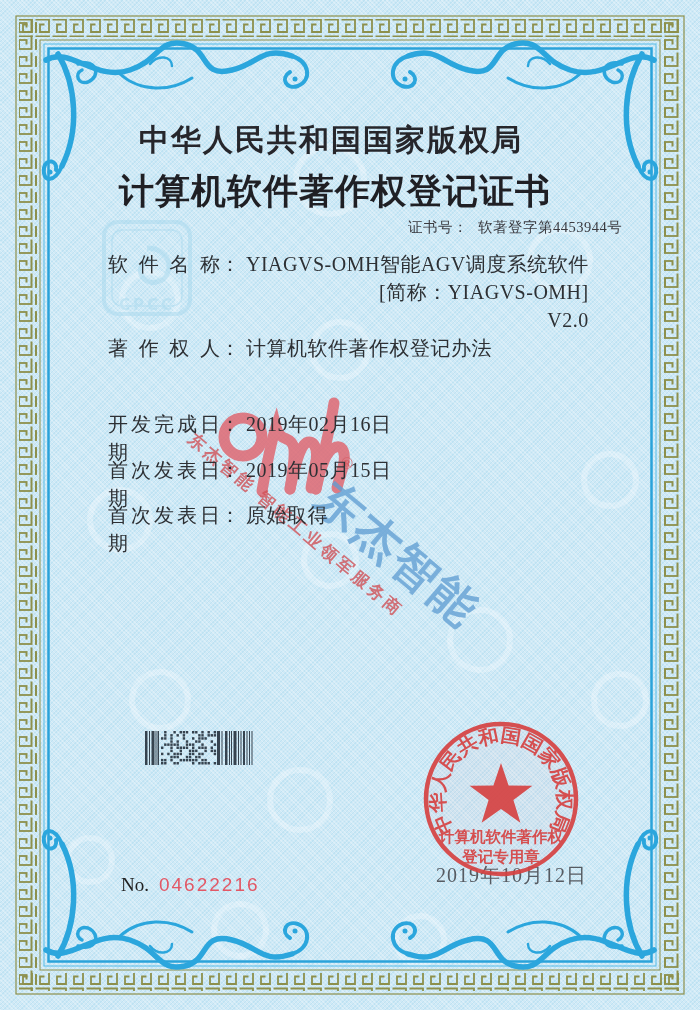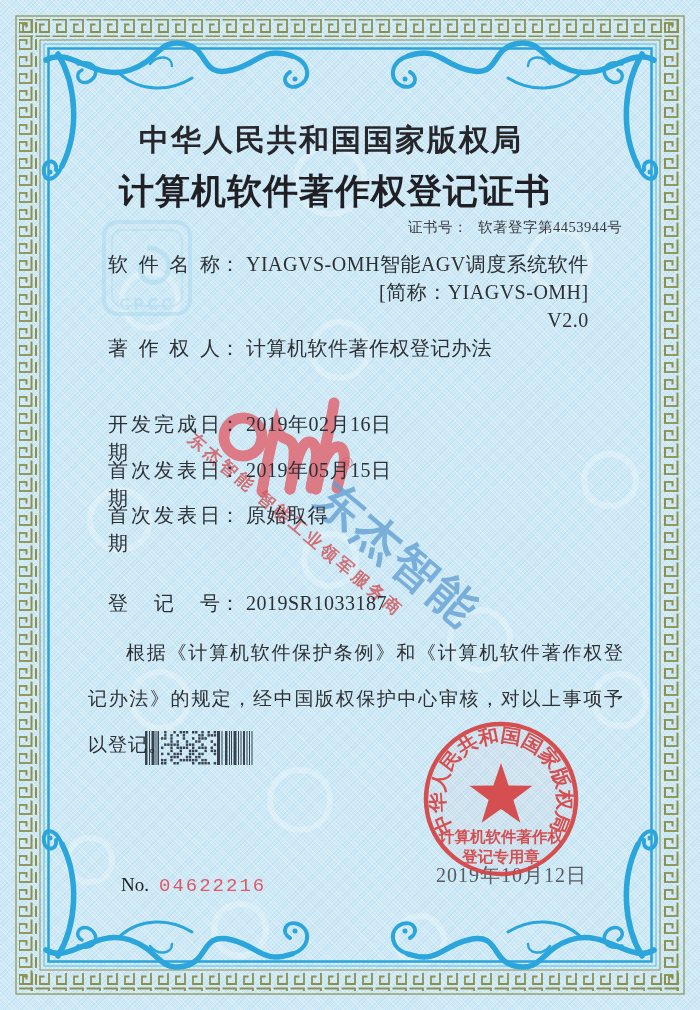--- a/index.html
+++ b/index.html
@@ -33,21 +33,21 @@
   .wm-tagline{left:198px;top:428px;font-size:17px;letter-spacing:3.5px;color:rgba(208,80,86,.8);
               transform:rotate(40deg);transform-origin:0 0;white-space:nowrap;
               font-family:"Liberation Sans","DejaVu Sans",sans-serif;font-weight:600;}
   .wm-brand{left:342px;top:468px;font-size:46px;font-weight:700;letter-spacing:3px;
             color:rgba(96,158,210,.78);transform:rotate(40deg);transform-origin:0 0;
             white-space:nowrap;font-family:"Liberation Sans","DejaVu Sans",sans-serif;}
   .wm-reg{left:341px;top:455px;font-size:16px;color:rgba(214,88,94,.85);font-weight:700;}
   
   .seal-date{left:436px;top:862px;font-size:20px;color:#565b62;letter-spacing:1px;}
   .serial{left:121px;top:874px;font-size:19px;color:#222;}
-  .serial .num{font-family:Liberation Mono, monospace;
+  .serial .num{font-family:Liberation Sans, sans-serif;
                font-size:19px;color:#e25866;margin-left:10px;letter-spacing:2px;}
 </style>
 </head>
 <body>
 
 <div class="page">
 
   <svg class="abs" style="left:0;top:0;opacity:.45" width="700" height="1010">
     <g fill="none" stroke="rgba(255,255,255,.6)" stroke-width="6">
       <circle cx="330" cy="180" r="34"></circle>
@@ -131,24 +131,22 @@
   <div class="abs certno">
     <span>证书号：</span><span class="v">软著登字第4453944号</span>
   </div>
 
   <div id="fields">
       <div class="field-row" style="top: 250px;"><span class="f-label">软件名称</span><span class="f-colon">：</span><div class="f-values"><div>YIAGVS-OMH智能AGV调度系统软件</div><div>[简称：YIAGVS-OMH]</div><div>V2.0</div></div></div>
       <div class="field-row" style="top: 334px;"><span class="f-label">著作权人</span><span class="f-colon">：</span><div class="f-values"><div>计算机软件著作权登记办法</div></div></div>
       <div class="field-row" style="top: 410px;"><span class="f-label">开发完成日期</span><span class="f-colon">：</span><div class="f-values"><div>2019年02月16日</div></div></div>
       <div class="field-row" style="top: 456px;"><span class="f-label">首次发表日期</span><span class="f-colon">：</span><div class="f-values"><div>2019年05月15日</div></div></div>
       <div class="field-row" style="top: 501px;"><span class="f-label">首次发表日期</span><span class="f-colon">：</span><div class="f-values"><div>原始取得</div></div></div>
-      <div class="field-row" style="top: 589px;"><span class="f-label">登记号</span><span class="f-colon">：</span><div class="f-values"><div>2019SR1033187</div></div></div>
     </div>
 
-  <div class="abs body-par">根据《计算机软件保护条例》和《计算机软件著作权登记办法》的规定，经中国版权保护中心审核，对以上事项予以登记。</div>
 
   <svg class="abs" style="left:145px;top:731px;opacity:.85" width="108" height="34" viewBox="0 0 108 34">
     <g fill="#1c2733">
       <rect x="0" y="0" width="2.5" height="34"></rect>
         <rect x="4" y="0" width="1" height="34"></rect>
       <rect x="6.5" y="0" width="3" height="34"></rect>
         <rect x="10.5" y="0" width="1" height="34"></rect>
       <rect x="12.5" y="0" width="1.5" height="34"></rect>
       <g>
           <rect x="19.1" y="0" width="2.4" height="2.5"></rect>

